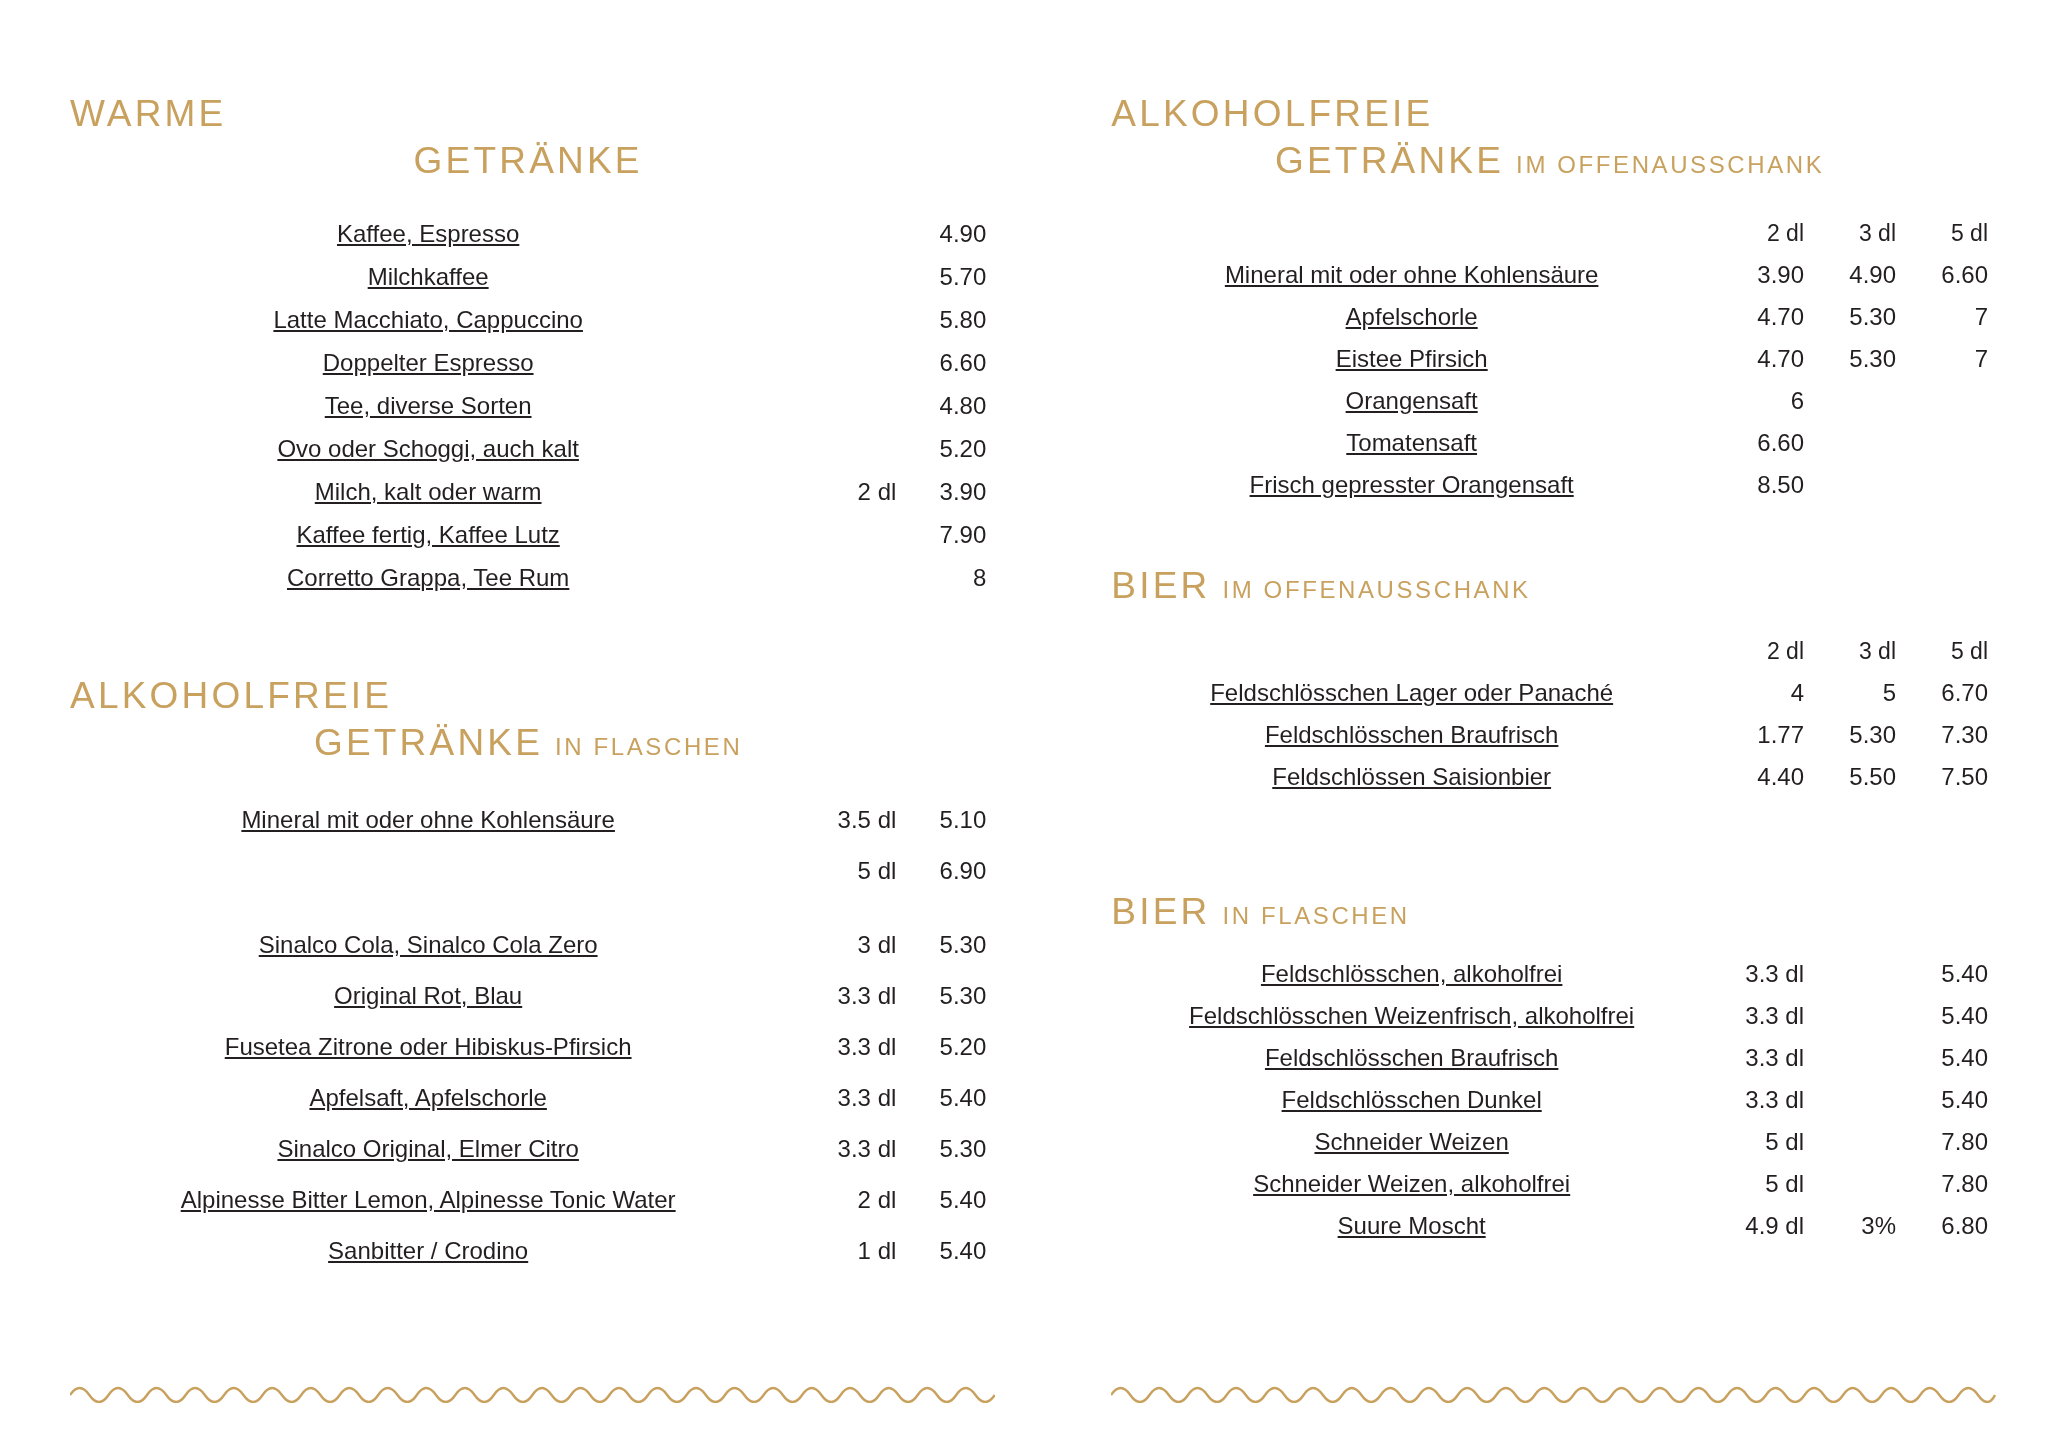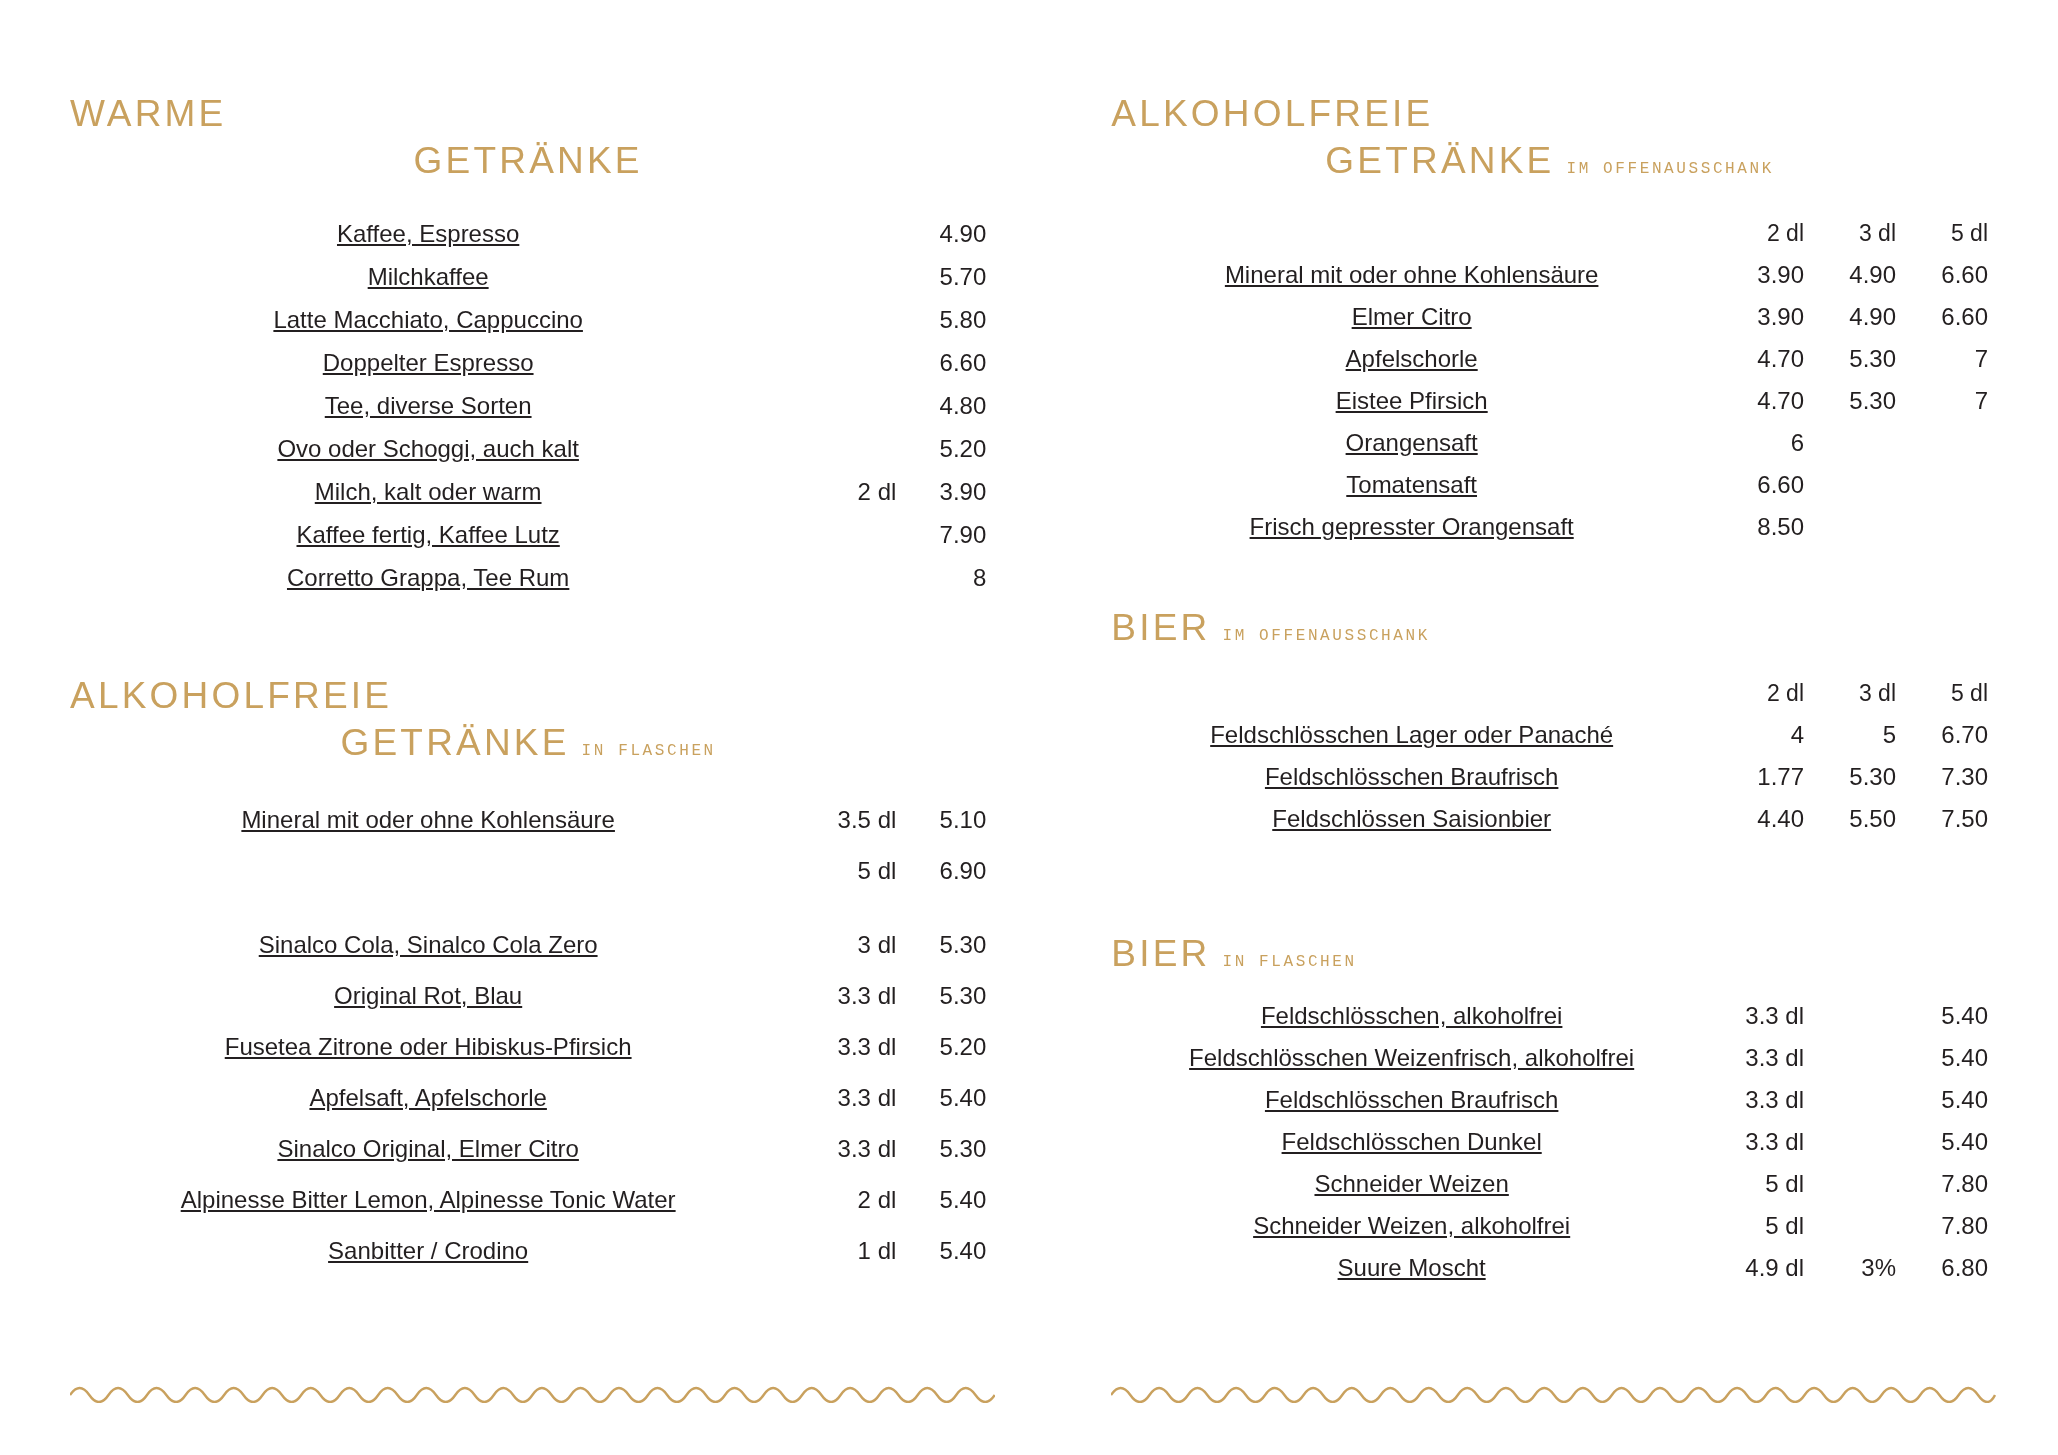--- a/index.html
+++ b/index.html
@@ -36,25 +36,24 @@
     font-weight: 400;
     letter-spacing: 3.2px;
     line-height: 1.28;
     margin: 0;
   }
   .section-head .big {
     font-size: 37px;
     display: inline;
   }
   .section-head .small {
-    font-size: 16px;
+    font-size: 24px;
     letter-spacing: 2.6px;
     padding-left: 12px;
     display: inline;
-    font-family: Liberation Mono, monospace;
   }
   .head-block { margin-bottom: 28px; }
   .head-line2 { display: block; text-align: center; }
 
   
   table.items {
     width: 100%;
     border-collapse: collapse;
     font-size: 24px;
     color: #231f20;
@@ -248,26 +247,20 @@
           <td class="p2">3 dl</td>
           <td class="p3">5 dl</td>
         </tr>
         <tr>
           <td class="name">Mineral mit oder ohne Kohlensäure</td>
           <td class="p1">3.90</td>
           <td class="p2">4.90</td>
           <td class="p3">6.60</td>
         </tr>
         <tr>
-          <td class="name">Elmer Citro</td>
-          <td class="p1">3.90</td>
-          <td class="p2">4.90</td>
-          <td class="p3">6.60</td>
-        </tr>
-        <tr>
           <td class="name">Apfelschorle</td>
           <td class="p1">4.70</td>
           <td class="p2">5.30</td>
           <td class="p3">7</td>
         </tr>
         <tr>
           <td class="name">Eistee Pfirsich</td>
           <td class="p1">4.70</td>
           <td class="p2">5.30</td>
           <td class="p3">7</td>

